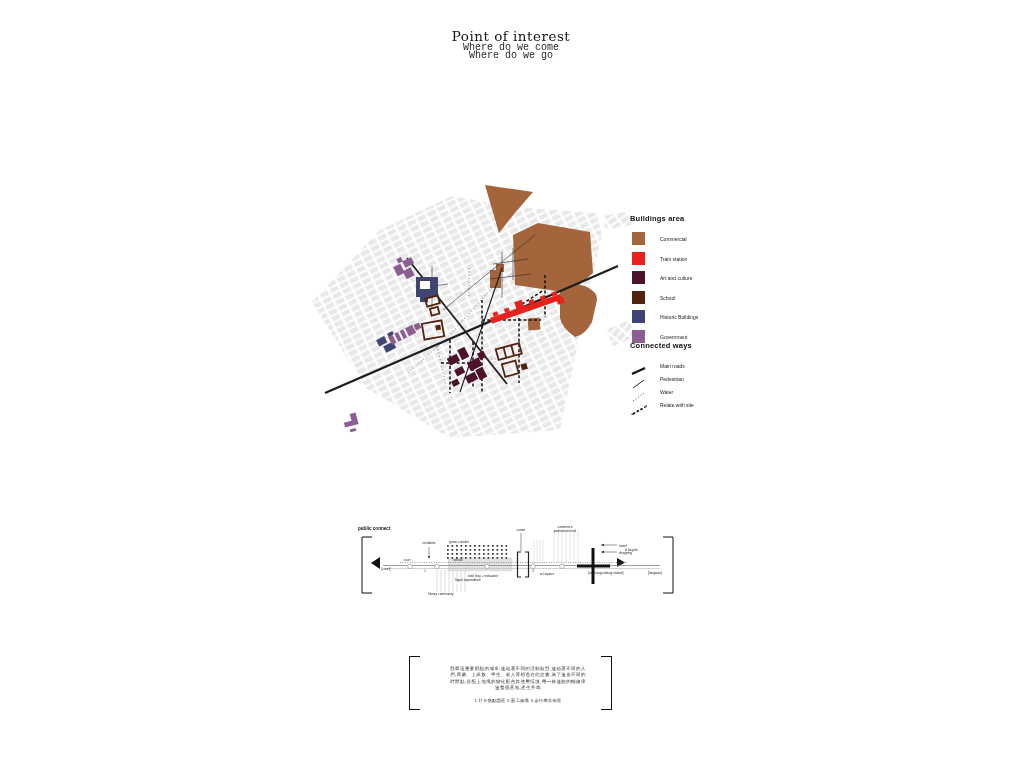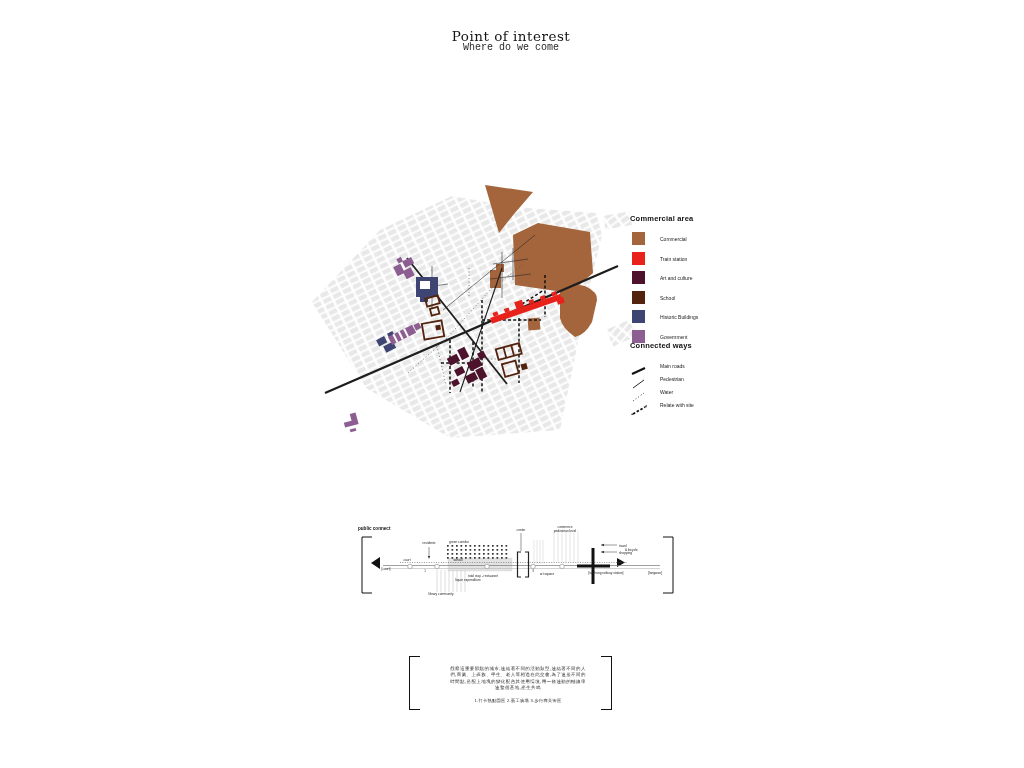--- a/index.html
+++ b/index.html
@@ -26,20 +26,21 @@
   .bracket.r{border-right:1.6px solid #111;border-top:1.6px solid #111;border-bottom:1.6px solid #111;}
 </style>
 </head>
 <body>
 
 <div id="poster">
 
   <div class="hdr">
     <div class="title">Point of interest</div>
     <div class="sub">Where do we come</div>
+    <div class="sub">Where do we go</div>
   </div>
 
   <svg style="position:absolute;left:300px;top:180px;" width="340" height="270" viewBox="0 0 340 270">
     <defs>
       <pattern id="blocks" width="11" height="6.5" patternUnits="userSpaceOnUse" patternTransform="rotate(-26)">
         <rect x="0.6" y="0.6" width="8.6" height="4.6" fill="#e8e8e8"></rect>
       </pattern>
     </defs>
 
     <g>
@@ -159,21 +160,21 @@
         <rect x="199" y="166" width="24" height="11"></rect>
         <line x1="207" y1="166" x2="207" y2="177"></line>
         <line x1="215" y1="166" x2="215" y2="177"></line>
         <rect x="201" y="182" width="14" height="13"></rect>
         <rect x="219" y="187" width="6" height="6" fill="#54230E" stroke="none"></rect>
       </g>
     </g>
   </svg>
 
   <div class="legend">
-    <div class="leg-title" style="top:0;">Commercial area</div>
+    <div class="leg-title" style="top:0;">Buildings area</div>
 
     <div class="sw" style="top: 18px; background-color: rgb(164, 101, 60);"></div>
     <div class="leg-label" style="top:22px;">Commercial</div>
 
     <div class="sw" style="top: 37.5px; background-color: rgb(232, 33, 27);"></div>
     <div class="leg-label" style="top:41.5px;">Train station</div>
 
     <div class="sw" style="top: 57px; background-color: rgb(77, 19, 44);"></div>
     <div class="leg-label" style="top:61px;">Art and culture</div>
 

